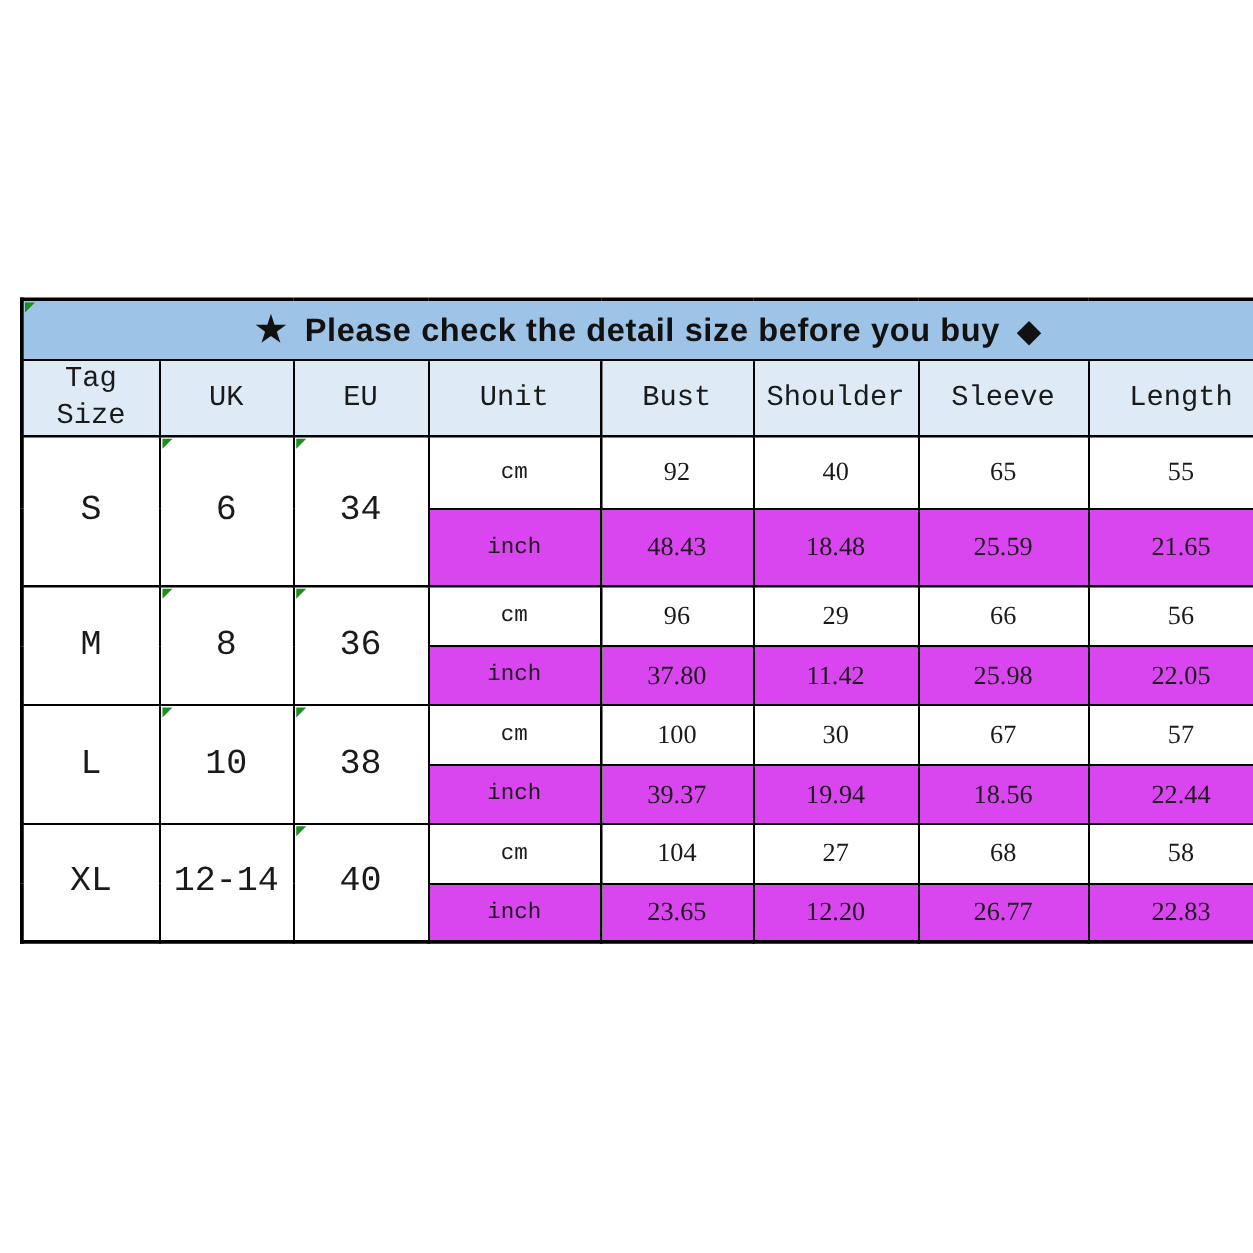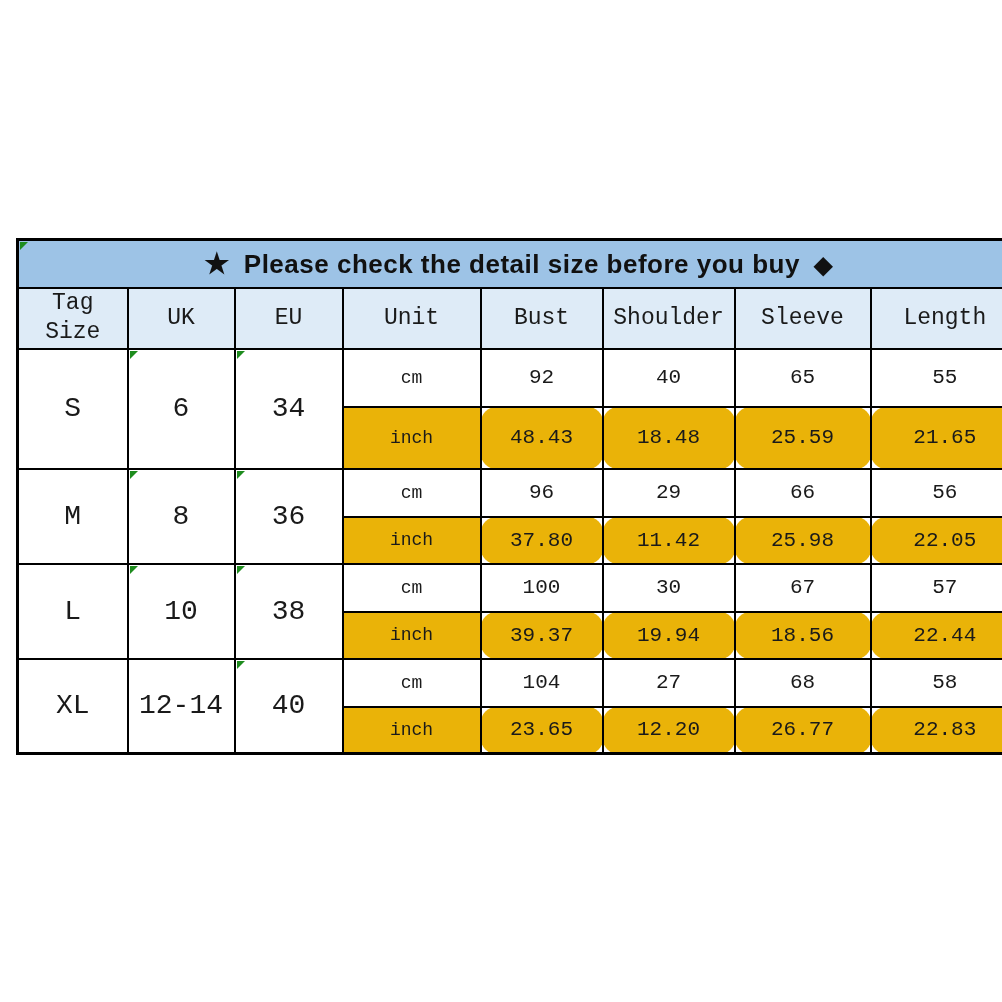--- a/index.html
+++ b/index.html
@@ -59,26 +59,25 @@
   td.size-cell {
     background: #ffffff;
     font-family: "Liberation Mono", "DejaVu Sans Mono", monospace;
     font-size: 28px;
   }
   td.unit-cell {
     font-family: "Liberation Mono", "DejaVu Sans Mono", monospace;
     font-size: 18px;
   }
   td.num-cell {
-    font-family: Liberation Mono, monospace;
+    font-family: Liberation Serif, serif;
     font-size: 21px;
-    border-radius: 15px;
   }
   td.white-bg { background: #ffffff; }
-  td.blue-bg  { background: #eab308; }
+  td.blue-bg  { background: #d946ef; }
 
   
   .corner-mark {
     position: absolute;
     top: 1px;
     left: 1px;
     width: 0;
     height: 0;
     border-top: 8px solid #1E8C1E;
     border-right: 8px solid transparent;

